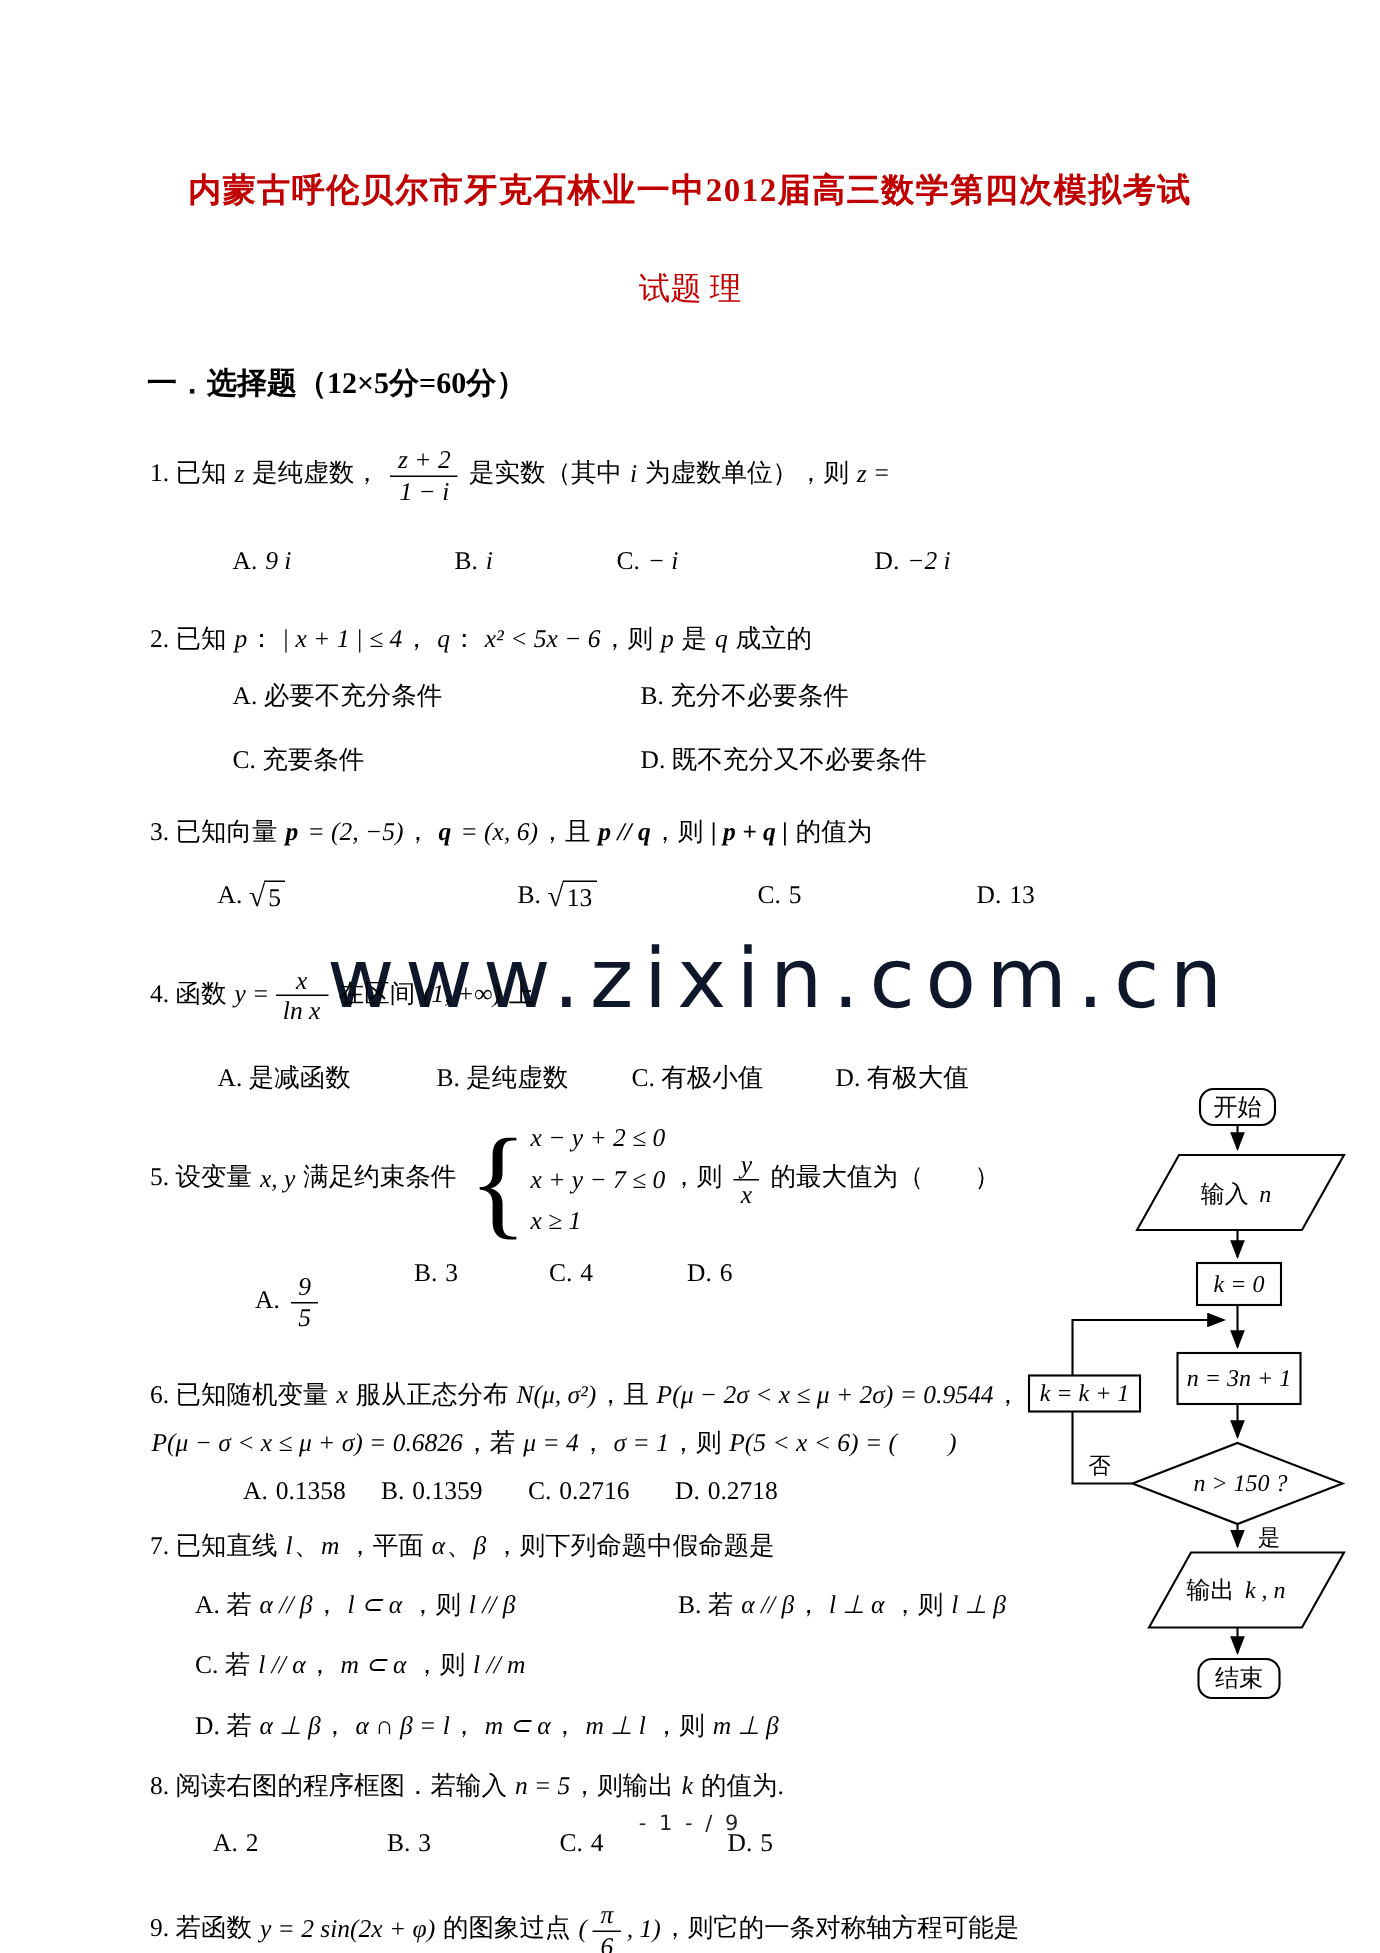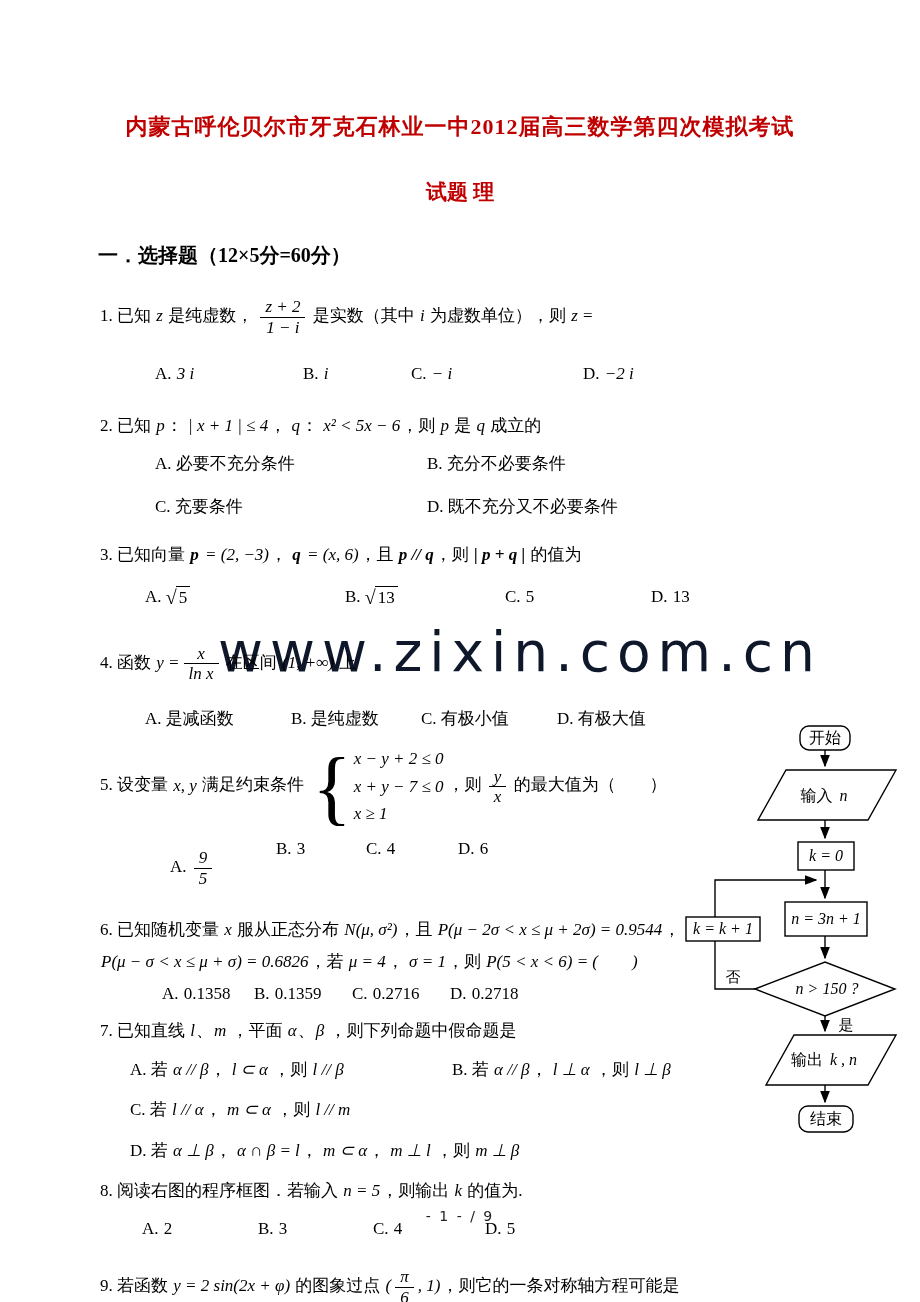--- a/index.html
+++ b/index.html
@@ -3,21 +3,21 @@
 <meta charset="utf-8">
 <style>
   * { margin:0; padding:0; box-sizing:border-box; }
   body { background:#888; font-family:"Liberation Serif","DejaVu Serif",serif; }
   .page { position:relative; width:920px; height:1302px; background:#ffffff; overflow:hidden; margin:0 auto; color:#000; }
 
   .watermark { position:absolute; left:218px; top:620px; font-size:55px; letter-spacing:7px;
     color:#0f172a; font-family:"DejaVu Sans","Liberation Sans",sans-serif; white-space:nowrap; z-index:0;text-align:right; }
 
   h1.title { margin-top:112px; text-align:center; font-size:22px; font-weight:bold; color:#c00000; letter-spacing:1px; position:relative; z-index:1; }
-  h2.subtitle { margin-top:36px; text-align:center; font-size:21px; font-weight:bold; color:#c00000; position:relative; z-index:1; }
+  h2.subtitle { margin-top:36px; text-align:center; font-size:21px; font-weight:normal; color:#c00000; position:relative; z-index:1; }
   .section { margin:36px 0 0 98px; font-size:20px; font-weight:bold; position:relative; z-index:1; }
 
   .question { margin-left:100px; font-size:17px; position:relative; z-index:1; }
   .stem { line-height:1.55; }
   .seg.t { font-style:normal; }
   .seg.m { font-family:"Liberation Serif",serif; font-style:italic; padding:0 1px; }
   .seg.mb { font-family:"Liberation Serif",serif; font-style:italic; font-weight:bold; padding:0 1px; }
   .seg.r { font-family:"Liberation Serif",serif; font-style:normal; padding:0 1px; }
 
   .frac { display:inline-flex; flex-direction:column; text-align:center; vertical-align:middle; margin:12px 3px; font-style:italic; font-family:"Liberation Serif",serif; }
@@ -78,30 +78,30 @@
 
   <h1 class="title">内蒙古呼伦贝尔市牙克石林业一中2012届高三数学第四次模拟考试</h1>
   <h2 class="subtitle">试题 理</h2>
   <div class="section">一．选择题（12×5分=60分）</div>
 
   <div class="question q1">
     <div class="stem"><span class="seg t">1. 已知 </span><span class="seg m">z</span><span class="seg t"> 是纯虚数， </span><span class="frac">
           <span class="num">z + 2</span>
           <span class="den">1 − i</span>
         </span><span class="seg t"> 是实数（其中 </span><span class="seg m">i</span><span class="seg t"> 为虚数单位），则 </span><span class="seg m">z</span><span class="seg t"> =</span></div>
-    <div class="opts q1-opts"><span class="opt"><span class="seg t">A. </span><span class="seg m">3 i</span></span><span class="opt"><span class="seg t">B. </span><span class="seg m">i</span></span><span class="opt"><span class="seg t">C. </span><span class="seg m">− i</span></span><span class="opt"><span class="seg t">D.  </span><span class="seg m">−2 i</span></span></div>
+    <div class="opts q1-opts"><span class="opt"><span class="seg t">A. </span><span class="seg m">9 i</span></span><span class="opt"><span class="seg t">B. </span><span class="seg m">i</span></span><span class="opt"><span class="seg t">C. </span><span class="seg m">− i</span></span><span class="opt"><span class="seg t">D.  </span><span class="seg m">−2 i</span></span></div>
   </div>
 
   <div class="question q2">
     <div class="stem"><span class="seg t">2. 已知 </span><span class="seg m">p</span><span class="seg t">： </span><span class="seg m">| x + 1 | ≤ 4</span><span class="seg t">， </span><span class="seg m">q</span><span class="seg t">： </span><span class="seg m">x² &lt; 5x − 6</span><span class="seg t">，则 </span><span class="seg m">p</span><span class="seg t"> 是 </span><span class="seg m">q</span><span class="seg t"> 成立的</span></div>
     <div class="opts q2-opts"><span class="opt"><span class="seg t">A. 必要不充分条件</span></span><span class="opt"><span class="seg t">B. 充分不必要条件</span></span><span class="opt"><span class="seg t">C. 充要条件</span></span><span class="opt"><span class="seg t">D. 既不充分又不必要条件</span></span></div>
   </div>
 
   <div class="question q3">
-    <div class="stem"><span class="seg t">3. 已知向量 </span><span class="seg mb">p</span><span class="seg m"> = (2, −3)</span><span class="seg t">， </span><span class="seg mb">q</span><span class="seg m"> = (x, 6)</span><span class="seg t">，且 </span><span class="seg mb">p // q</span><span class="seg t">，则 </span><span class="seg mb">| p + q |</span><span class="seg t"> 的值为</span></div>
+    <div class="stem"><span class="seg t">3. 已知向量 </span><span class="seg mb">p</span><span class="seg m"> = (2, −5)</span><span class="seg t">， </span><span class="seg mb">q</span><span class="seg m"> = (x, 6)</span><span class="seg t">，且 </span><span class="seg mb">p // q</span><span class="seg t">，则 </span><span class="seg mb">| p + q |</span><span class="seg t"> 的值为</span></div>
     <div class="opts q3-opts"><span class="opt"><span class="seg t">A.  </span><span class="sqrt">
             <span class="radical">√</span>
             <span class="sqrt-body">5</span>
           </span></span><span class="opt"><span class="seg t">B.  </span><span class="sqrt">
             <span class="radical">√</span>
             <span class="sqrt-body">13</span>
           </span></span><span class="opt"><span class="seg t">C. </span><span class="seg r">5</span></span><span class="opt"><span class="seg t">D. </span><span class="seg r">13</span></span></div>
   </div>
 
   <div class="question q4">

